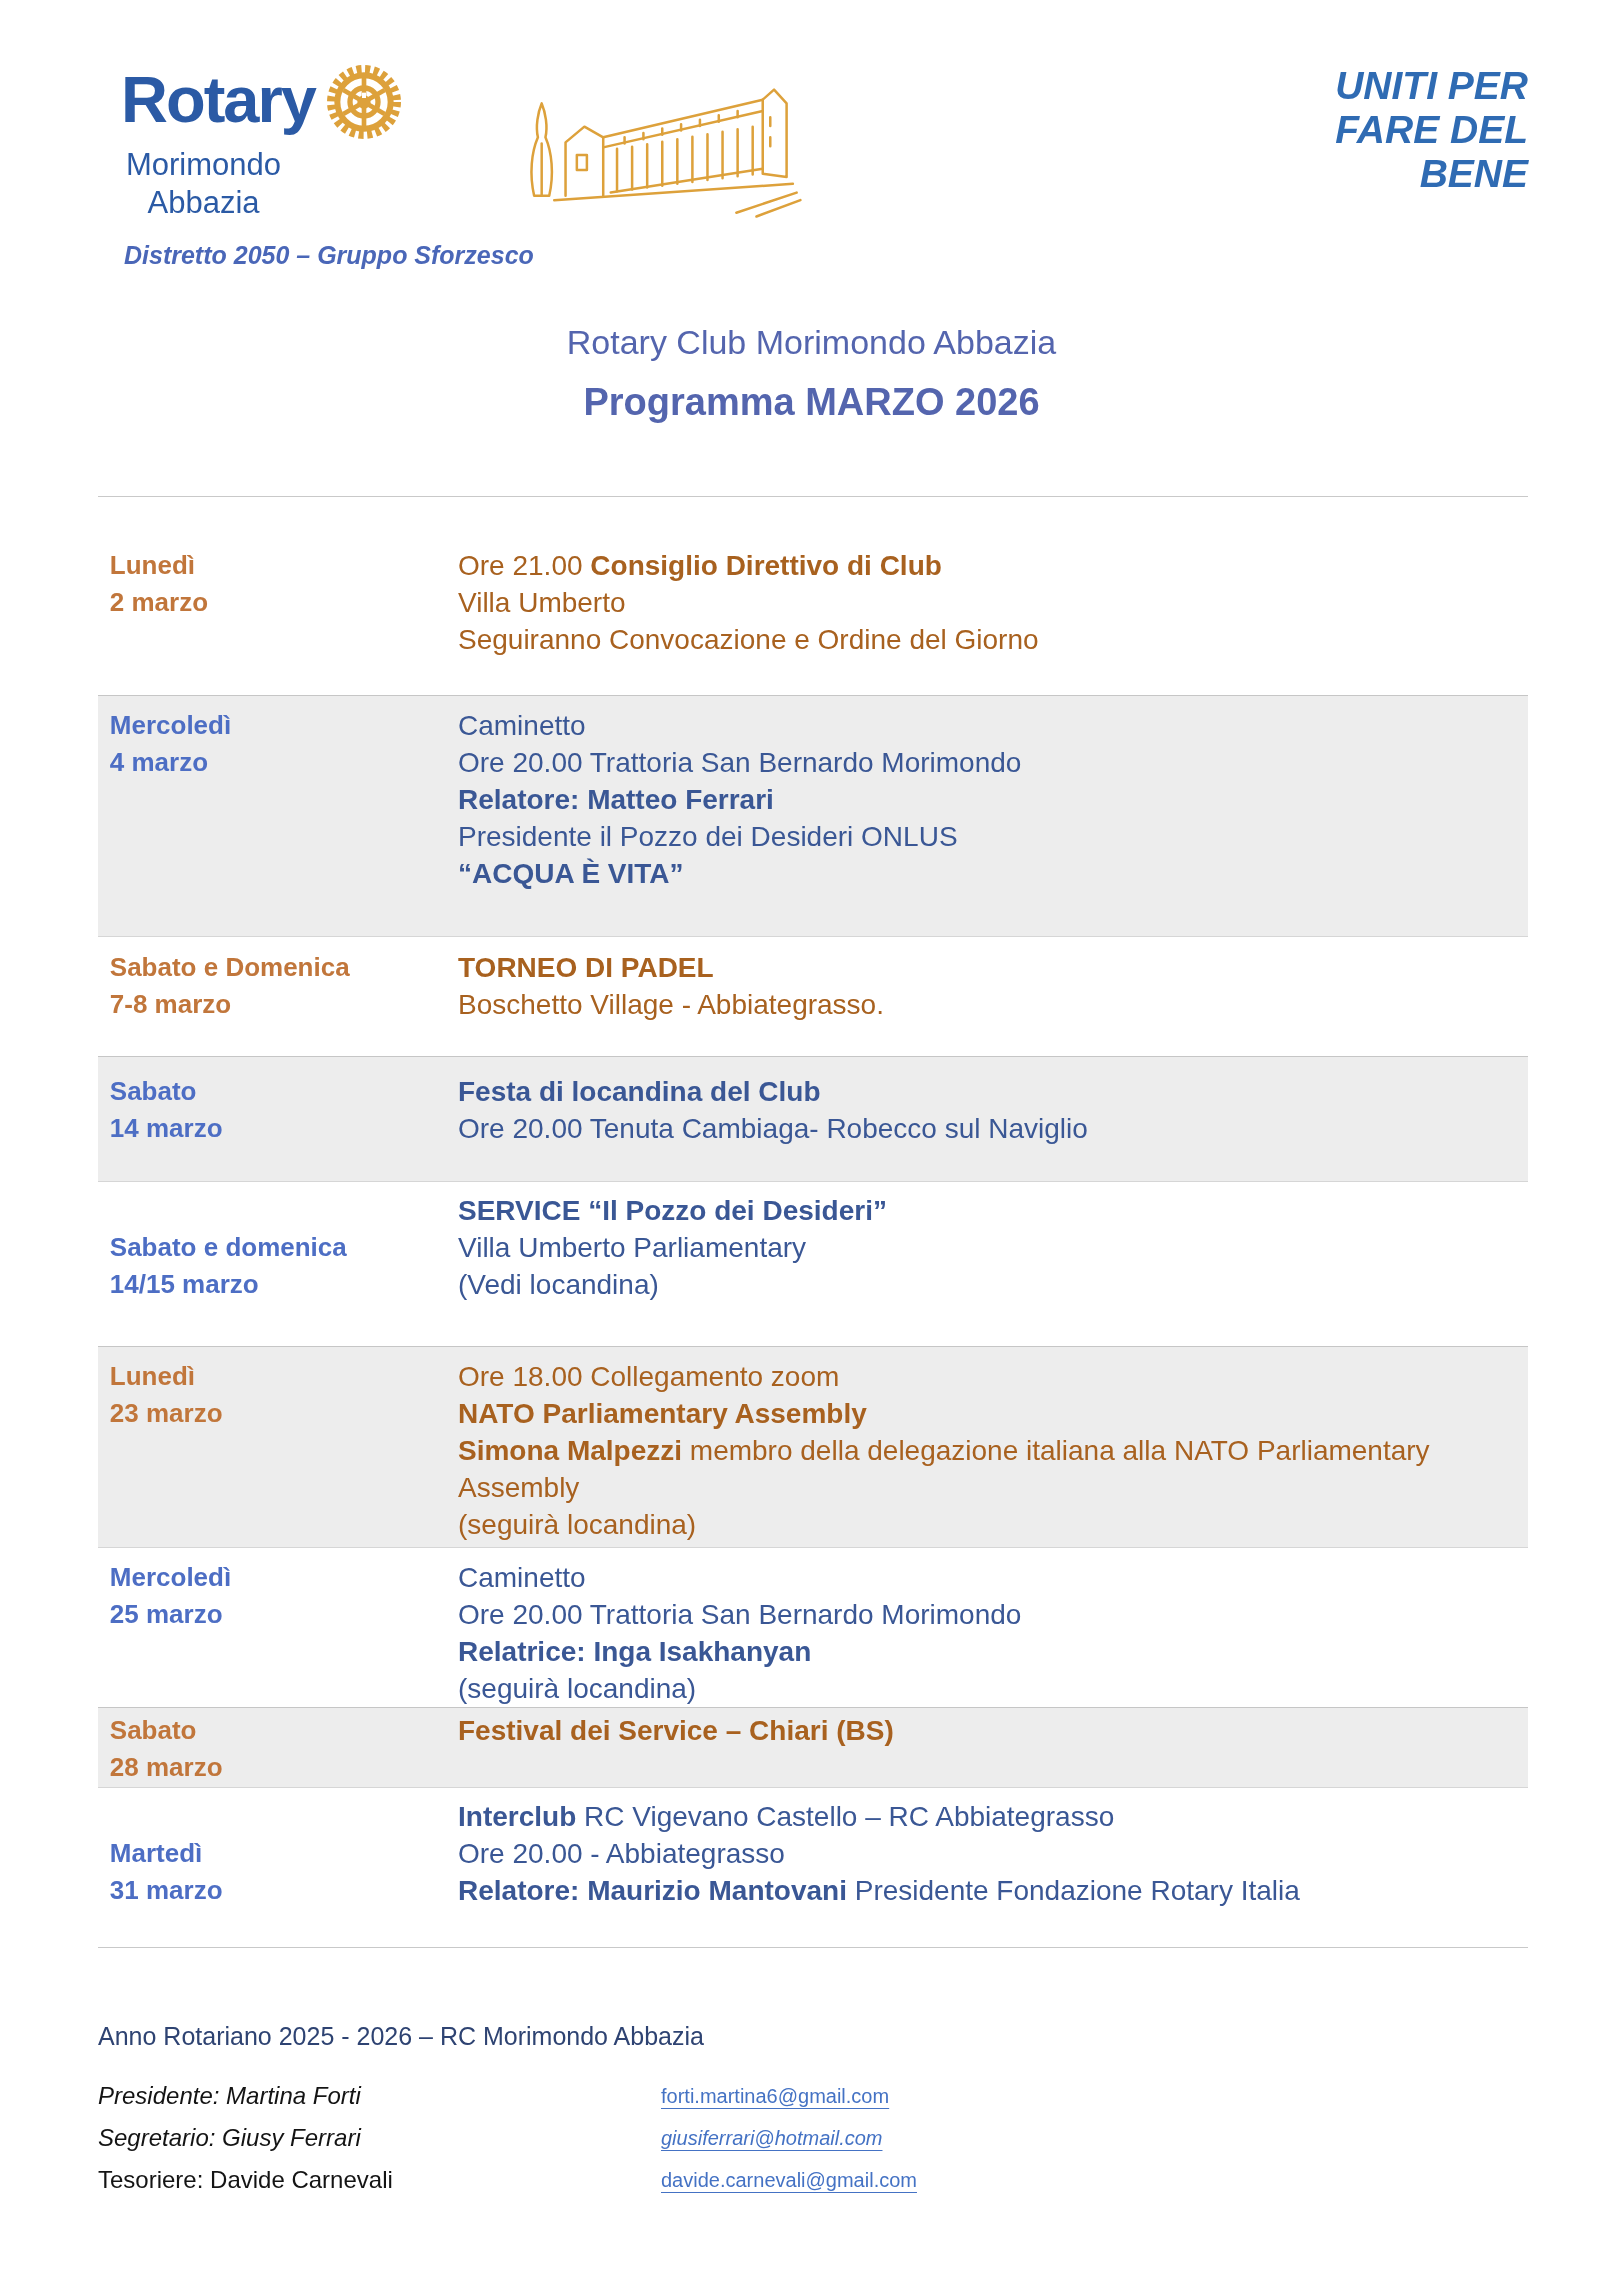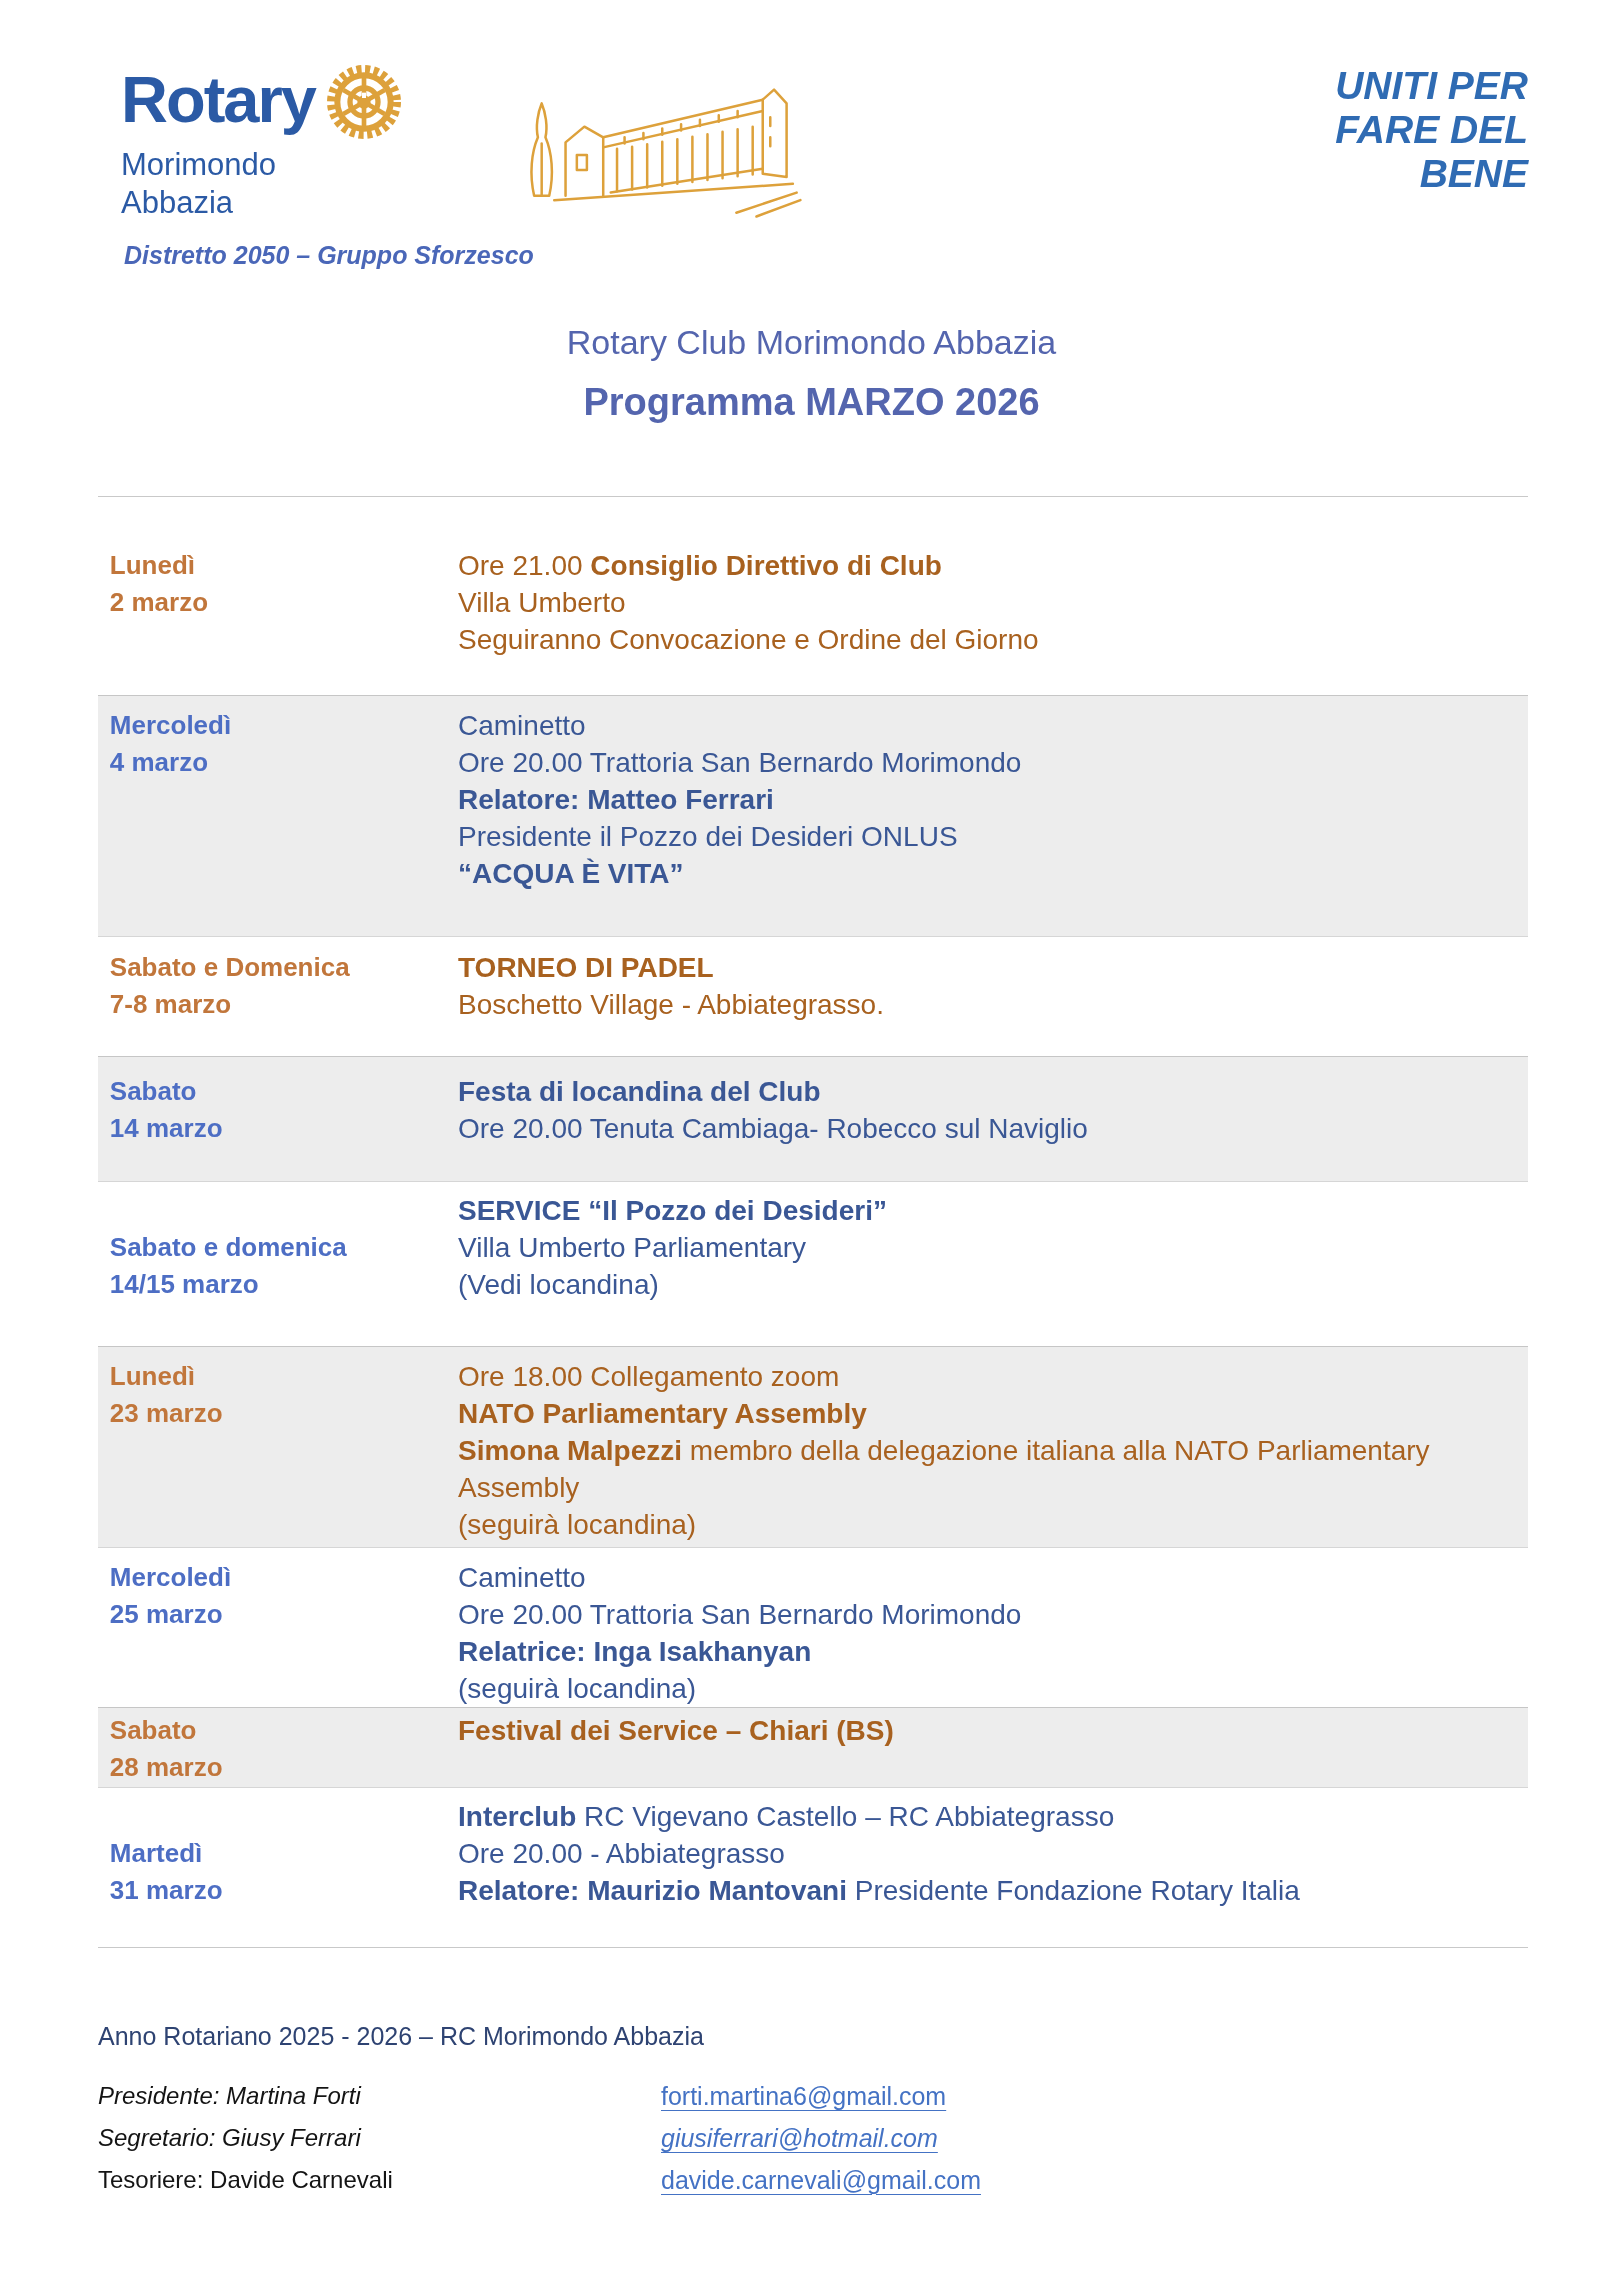--- a/index.html
+++ b/index.html
@@ -14,21 +14,21 @@
   }
   
   .logo-block{position:absolute;left:121px;top:62px;}
   .brand-row{display:flex;gap:9.2px;}
   .brand{
     font-size:65px;font-weight:700;letter-spacing:-2px;
     color:var(--rotary-blue,#2B5AA5);line-height:75px;
   }
   .wheel{width:80px;height:80px;}
   .club-name{
-    width:165px;text-align:left;
+    width:165px;text-align:center;
     font-size:31px;line-height:38px;font-weight:400;
     color:var(--rotary-blue,#2B5AA5);margin-top:3.9px;
   }
   .abbey{position:absolute;left:393px;top:5.2px;width:294px;height:157px;}
   .district{
     position:absolute;left:124px;top:241px;
     font-size:25px;font-style:italic;font-weight:600;
     color:var(--district-blue,#4A67B8);
   }
   .motto{
@@ -85,21 +85,21 @@
   .anno{
     margin:73px 0 0 98px;
     font-size:25px;line-height:30px;
     color:var(--footer-navy,#2E4372);
   }
   .officers{margin:30px 0 0 98px;}
   .officer-row{display:flex;margin-bottom:11.8px;line-height:30px;}
   .officer-label{width:563px;font-size:24px;color:#141414;flex:none;}
   .italic{font-style:italic;}
   .officer-email{
-    font-size:25px;color:var(--link-blue,#4472C4);
+    font-size:20px;color:var(--link-blue,#4472C4);
     text-decoration:underline;text-underline-offset:4.6px;
     text-decoration-thickness:1.3px;
   }
 </style>
 </head>
 <body>
 
 <div class="page">
 
   <header>

